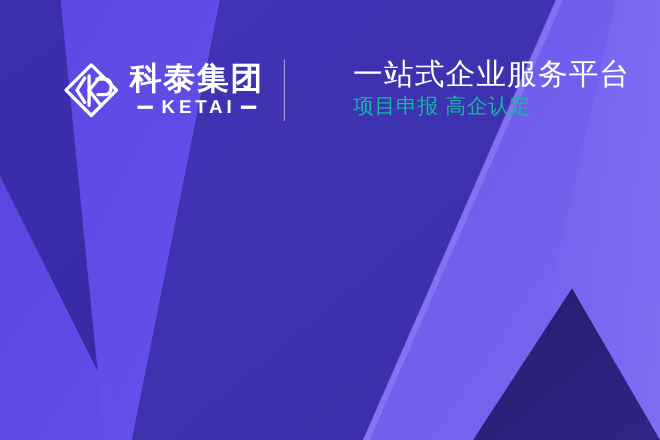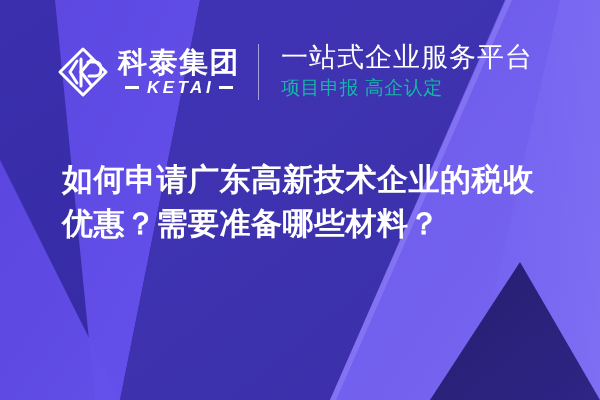--- a/index.html
+++ b/index.html
@@ -33,21 +33,21 @@
   .content {
     position: absolute;
     inset: 0;
     z-index: 5;
   }
 
   
   .header {
     position: absolute;
     left: 57px;
-    top: 42px;
+    top: 52px;
     display: flex;
     align-items: center;
   }
 
   .logo-block {
     display: flex;
     align-items: center;
   }
 
   .logo-mark {
@@ -72,21 +72,20 @@
     letter-spacing: 1.5px;
     white-space: nowrap;
   }
 
   .logo-en-row {
     display: flex;
     align-items: center;
     margin-top: 1px;
     width: 100%;
     justify-content: center;
-    font-style: italic;
   }
 
   .logo-dash {
     height: 3px;
     width: 14px;
     background: #ffffff;
     flex: 0 0 14px;
   }
 
   .logo-en {
@@ -104,20 +103,21 @@
     height: 56px;
     background: rgba(255,255,255,0.55);
     margin: 0 22px 0 18px;
     flex: 0 0 1px;
   }
 
   .tagline-block {
     display: flex;
     flex-direction: column;
     justify-content: flex-end;
+    margin-left: 40px;
   }
 
   .tagline-main {
     color: #ffffff;
     font-size: 27px;
     line-height: 31px;
     letter-spacing: 1px;
     white-space: nowrap;
   }
 
@@ -224,19 +224,15 @@
       </div>
 
       <div class="divider"></div>
 
       <div class="tagline-block">
         <div class="tagline-main">一站式企业服务平台</div>
         <div class="tagline-sub">项目申报 高企认定</div>
       </div>
     </div>
 
-    <div class="headline">
-      <div class="headline-line">如何申请广东高新技术企业的税收</div>
-      <div class="headline-line">优惠？需要准备哪些材料？</div>
-    </div>
 
   </div>
 </div>
 
 </body></html>

